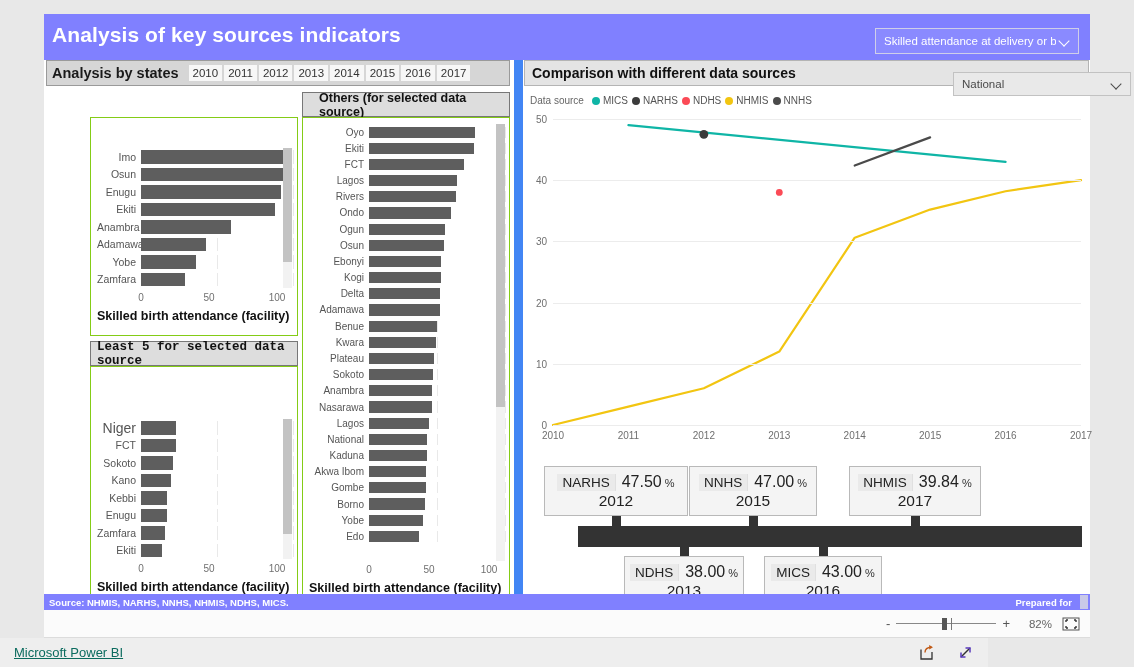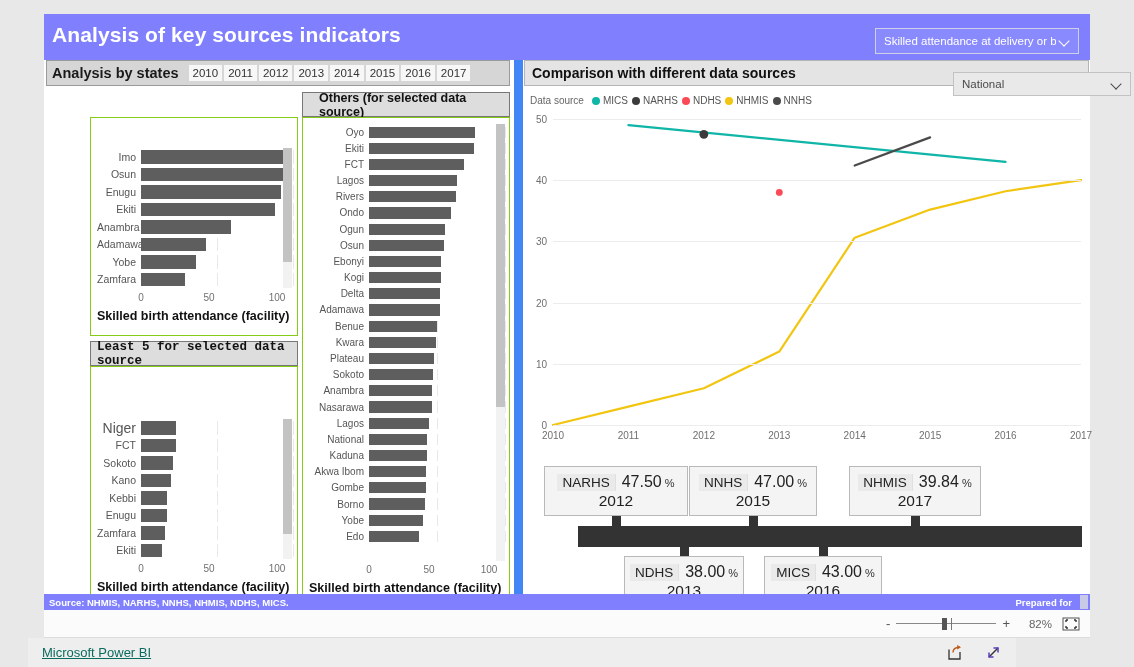--- a/index.html
+++ b/index.html
@@ -185,21 +185,21 @@
   #zoom-slider .track { position: absolute; left: 0; right: 0; top: 6px; height: 1px; background: #888; }
   #zoom-slider .thumb { position: absolute; left: 46px; top: 1px; width: 5px; height: 12px; background: #555; }
   #zoom-slider .tickmark { position: absolute; left: 55px; top: 1px; width: 1px; height: 12px; background: #777; }
   #zoom-pct { font-size: 11.5px; color: #666; margin: 0 10px 0 8px; width: 30px; text-align: right; }
   #fit-icon { width: 18px; height: 14px; margin-right: 10px; position: relative; cursor: pointer; }
 
   
   #statusbar {
     position: absolute; left: 0; top: 638px; width: 988px; height: 29px;
     background: #eeeeee;
-    display: flex; align-items: center; margin-left: 28px;
+    display: flex; align-items: center;
   }
   #pbi-link {
     margin-left: 14px; font-size: 13px; color: #0b6b5e;
     text-decoration: underline; cursor: pointer;
   }
   #status-icons { position: absolute; right: 14px; display: flex; gap: 22px; align-items: center; }
   .ic { width: 17px; height: 17px; cursor: pointer; }
 </style>
 </head>
 <body>

